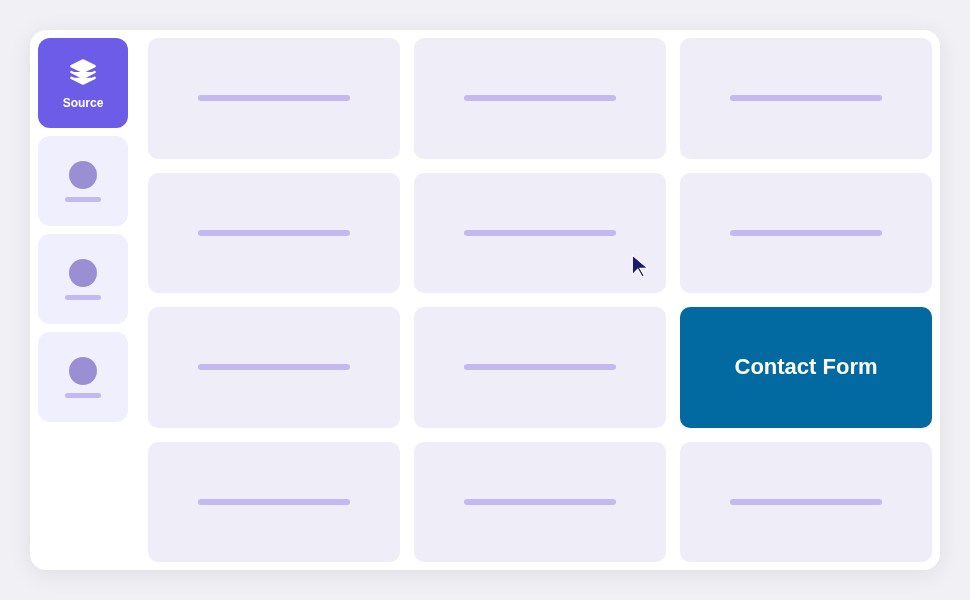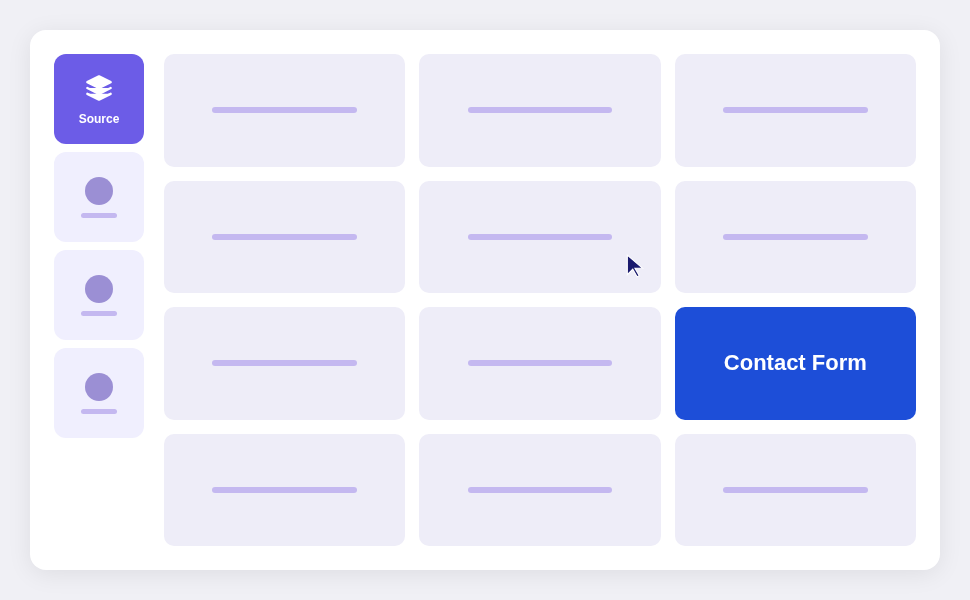--- a/index.html
+++ b/index.html
@@ -16,21 +16,21 @@
 
     .app-container {
       background: #ffffff;
       border-radius: 16px;
       width: 910px;
       height: 540px;
       display: flex;
       flex-direction: row;
       overflow: hidden;
       box-shadow: 0 4px 24px rgba(0,0,0,0.08);
-      padding: 24px;
+      padding: 8px;
       gap: 20px;
     }
 
     
     .sidebar {
       display: flex;
       flex-direction: column;
       gap: 8px;
       width: 90px;
       flex-shrink: 0;
@@ -101,21 +101,21 @@
       background: #eeedf8;
       border-radius: 10px;
       display: flex;
       align-items: center;
       justify-content: center;
       cursor: pointer;
       position: relative;
     }
 
     .grid-card.contact-form {
-      background: #1d4ed8;
+      background: #0369a1;
       text-align: center;
     }
 
     .grid-card .card-bar {
       width: 60%;
       height: 6px;
       border-radius: 3px;
       background: #c4b8f0;
     }
 

